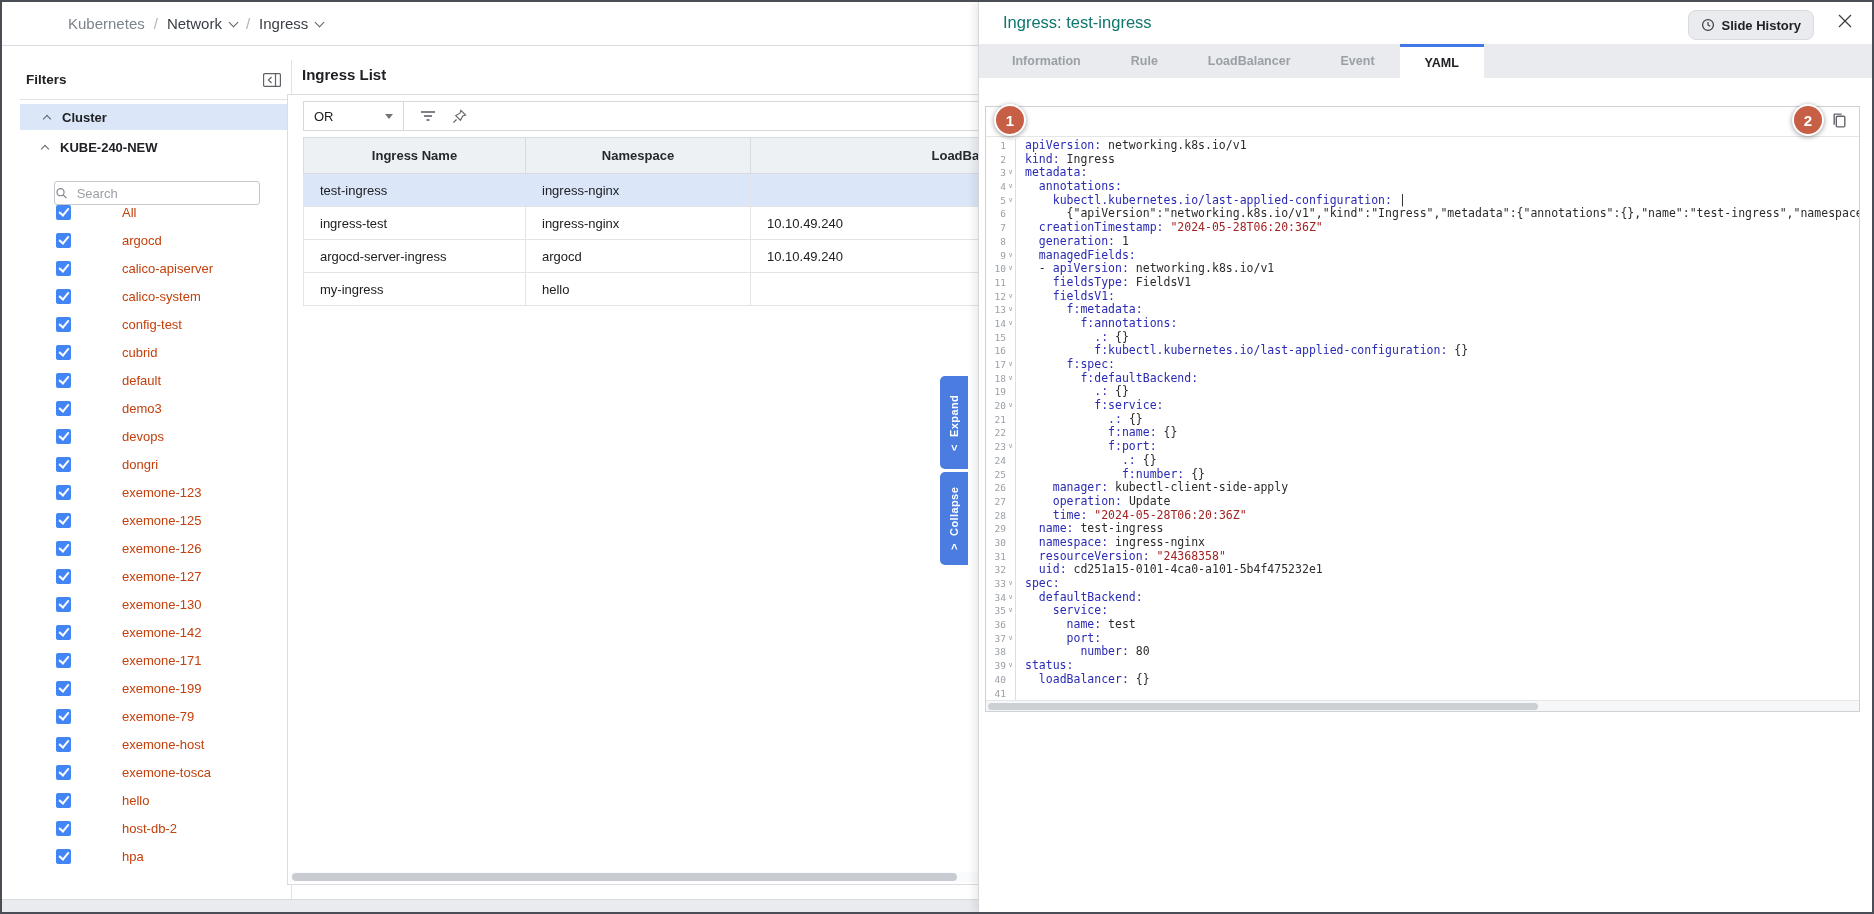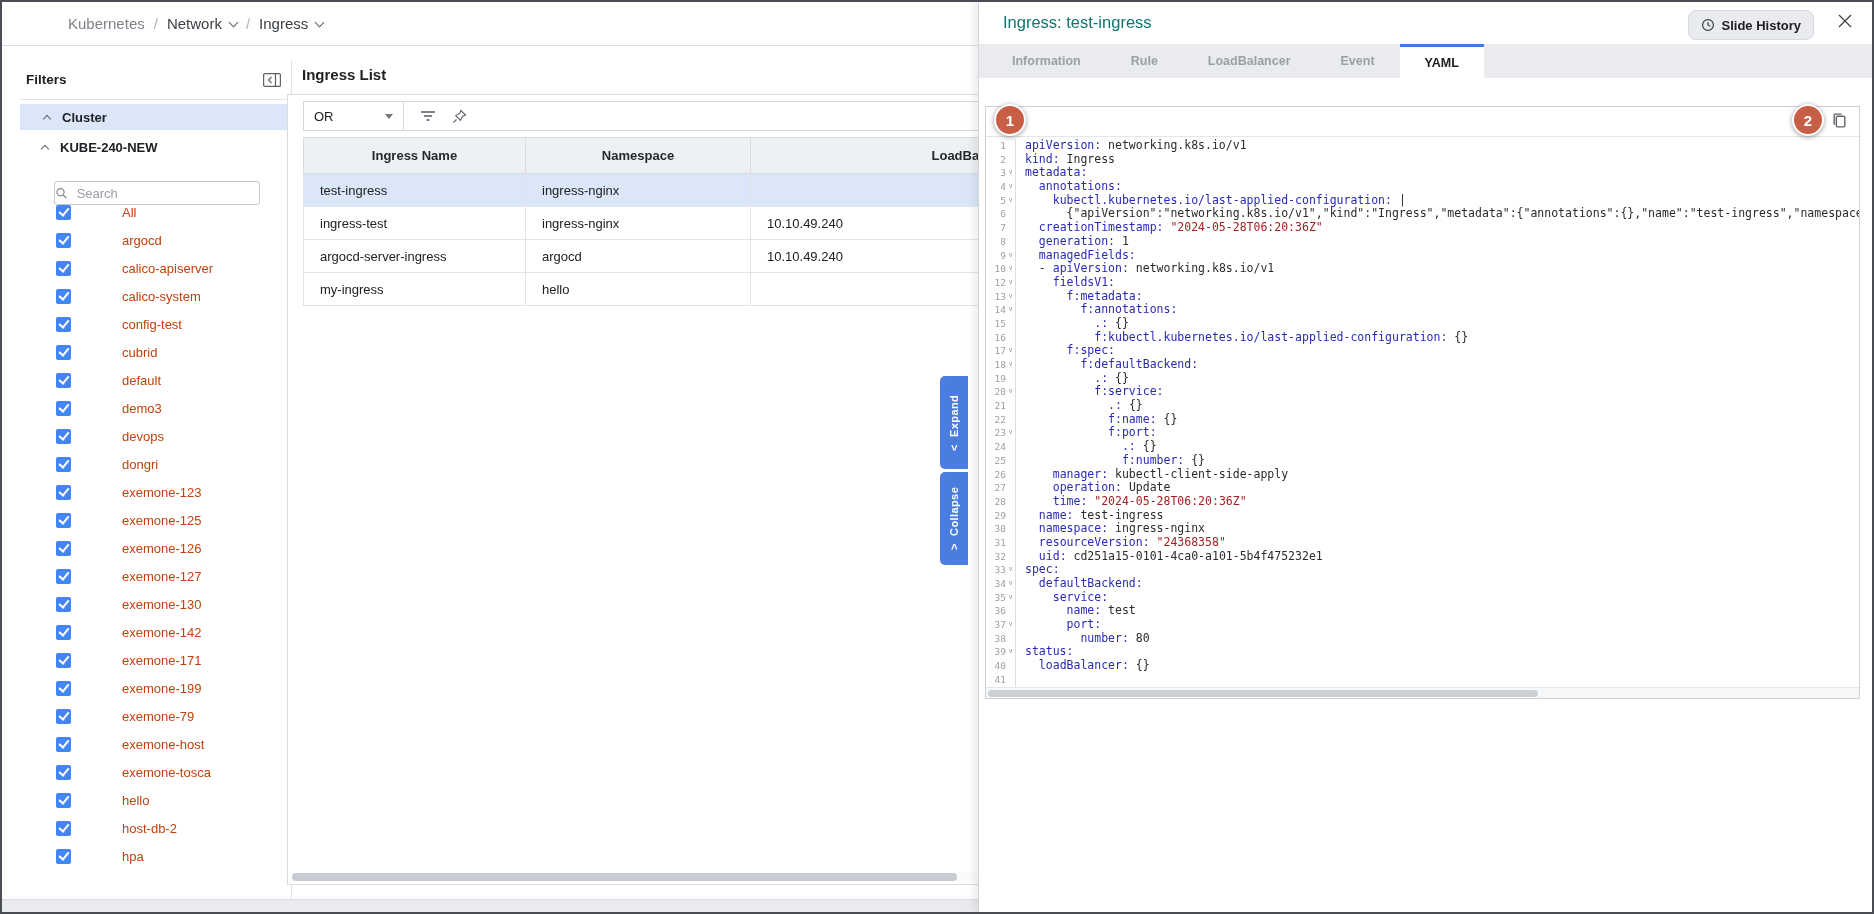--- a/index.html
+++ b/index.html
@@ -427,20 +427,27 @@
           </div>
           <div class="cl">
             <span class="gut">
               <span class="num">10</span>
               <span class="fv">∨</span>
             </span>
             <span class="codeln"><span class="tp">  - </span><span class="tk">apiVersion:</span><span class="tp"> networking.k8s.io/v1</span></span>
           </div>
           <div class="cl">
             <span class="gut">
+              <span class="num">11</span>
+              <span class="fv"></span>
+            </span>
+            <span class="codeln"><span class="tp">    </span><span class="tk">fieldsType:</span><span class="tp"> FieldsV1</span></span>
+          </div>
+          <div class="cl">
+            <span class="gut">
               <span class="num">12</span>
               <span class="fv">∨</span>
             </span>
             <span class="codeln"><span class="tp">    </span><span class="tk">fieldsV1:</span></span>
           </div>
           <div class="cl">
             <span class="gut">
               <span class="num">13</span>
               <span class="fv">∨</span>
             </span>

